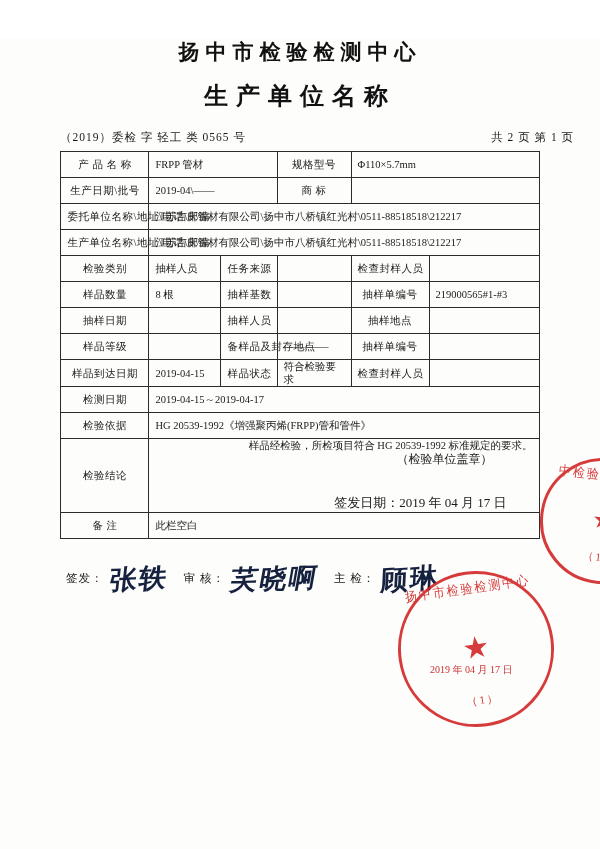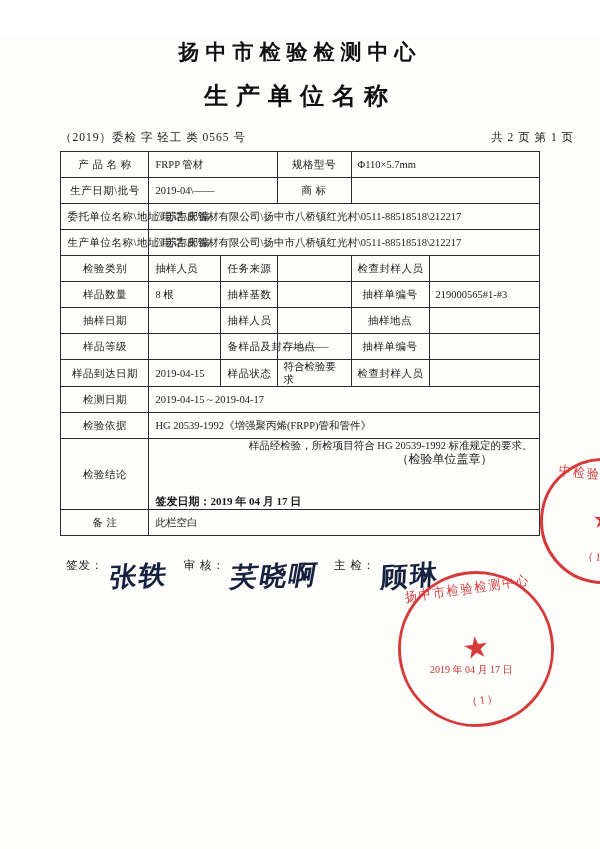--- a/index.html
+++ b/index.html
@@ -77,37 +77,38 @@
   .tall-40 { height: 40px; }
   .tall-48 { height: 48px; }
   .tall-90 { height: 90px; }
   .tall-34 { height: 34px; }
   .concl {
     text-align: right;
     padding-left: 18px;
     vertical-align: middle;
   }
   .sign-line {
+    text-align: right;
     padding-right: 26px;
-    font-size: 11px;
+    font-size: 13px;
     padding-top: 28px;
     vertical-align: bottom;
-    font-weight: bold;
   }
   .seal-caption {
     text-align: right;
     padding-right: 40px;
     font-size: 12px;
     vertical-align: bottom;
   }
   .concl-cell { position: relative; }
 
   
   .sig-row {
     display: flex;
+    align-items: center;
     margin: 22px 0 0 66px;
     font-size: 11.5px;
     letter-spacing: 1px;
   }
   .sig-label { white-space: nowrap; }
   .sig-hand {
     font-family: "DejaVu Sans", sans-serif;
     font-size: 27px;
     color: #15213f;
     margin: 0 16px 0 6px;

